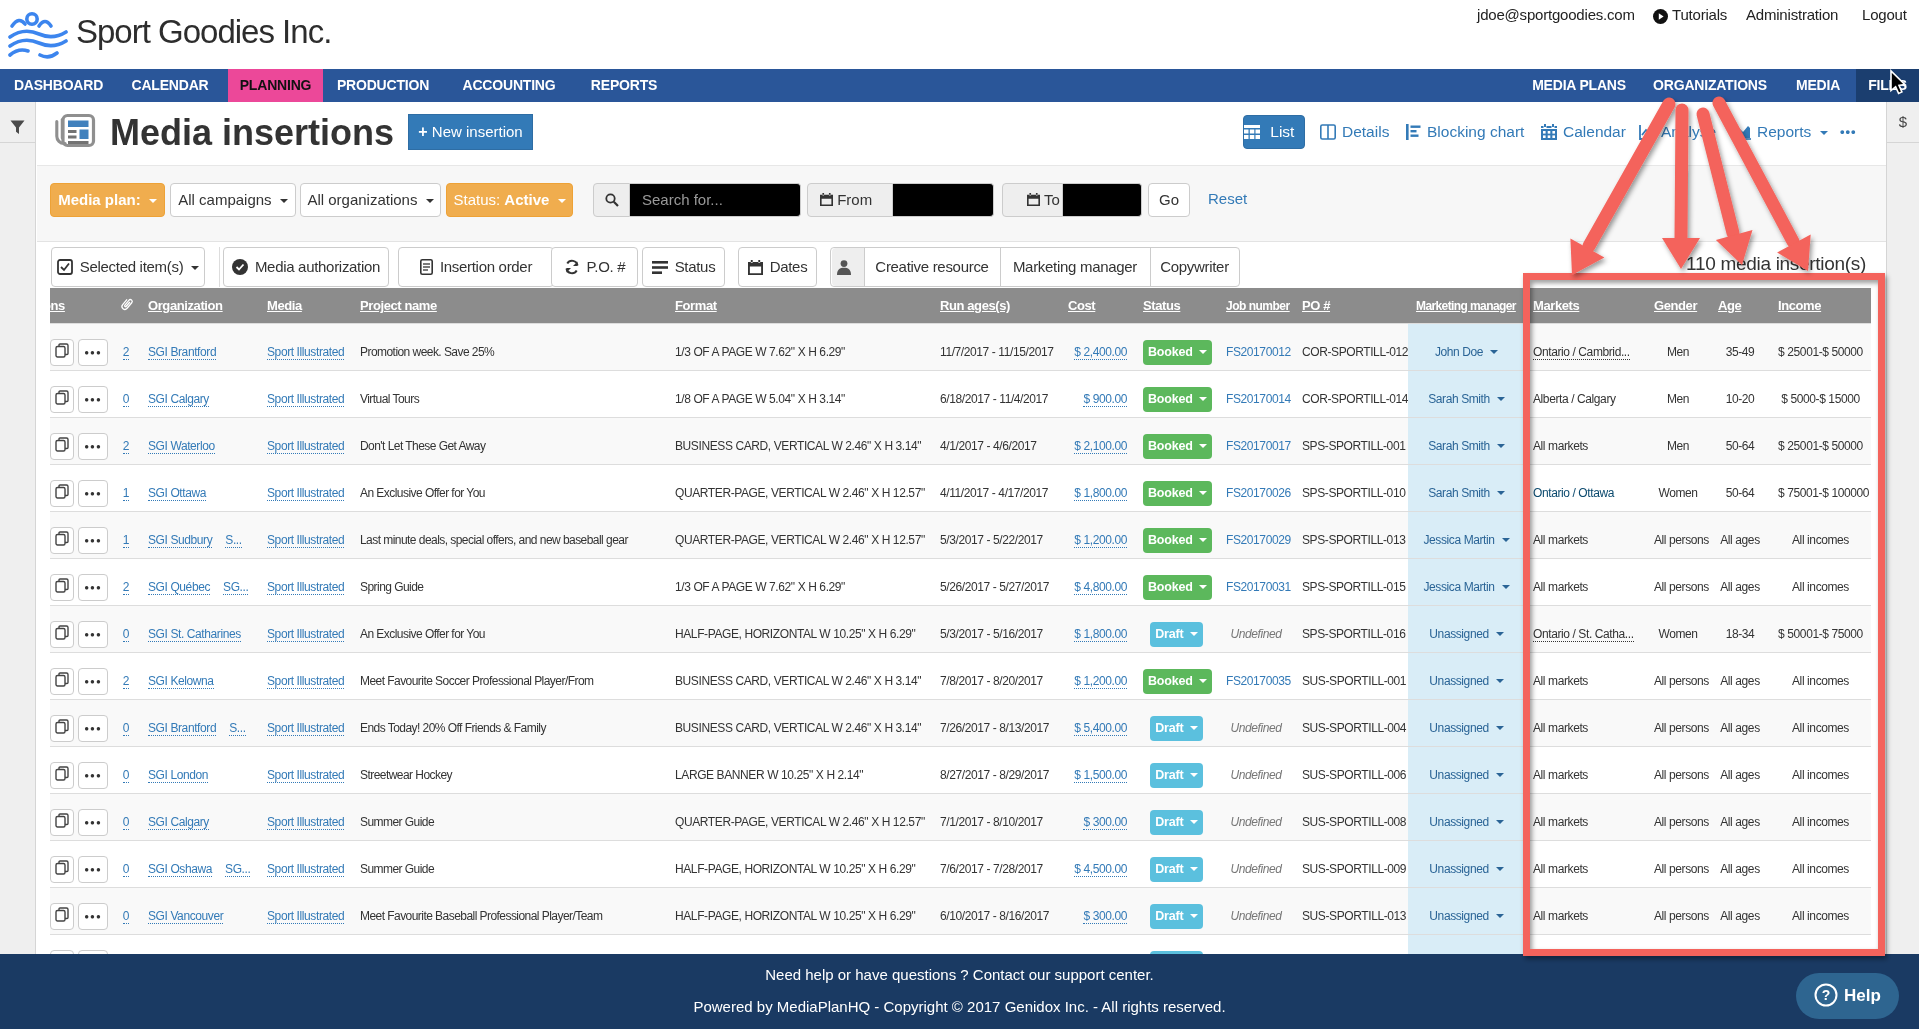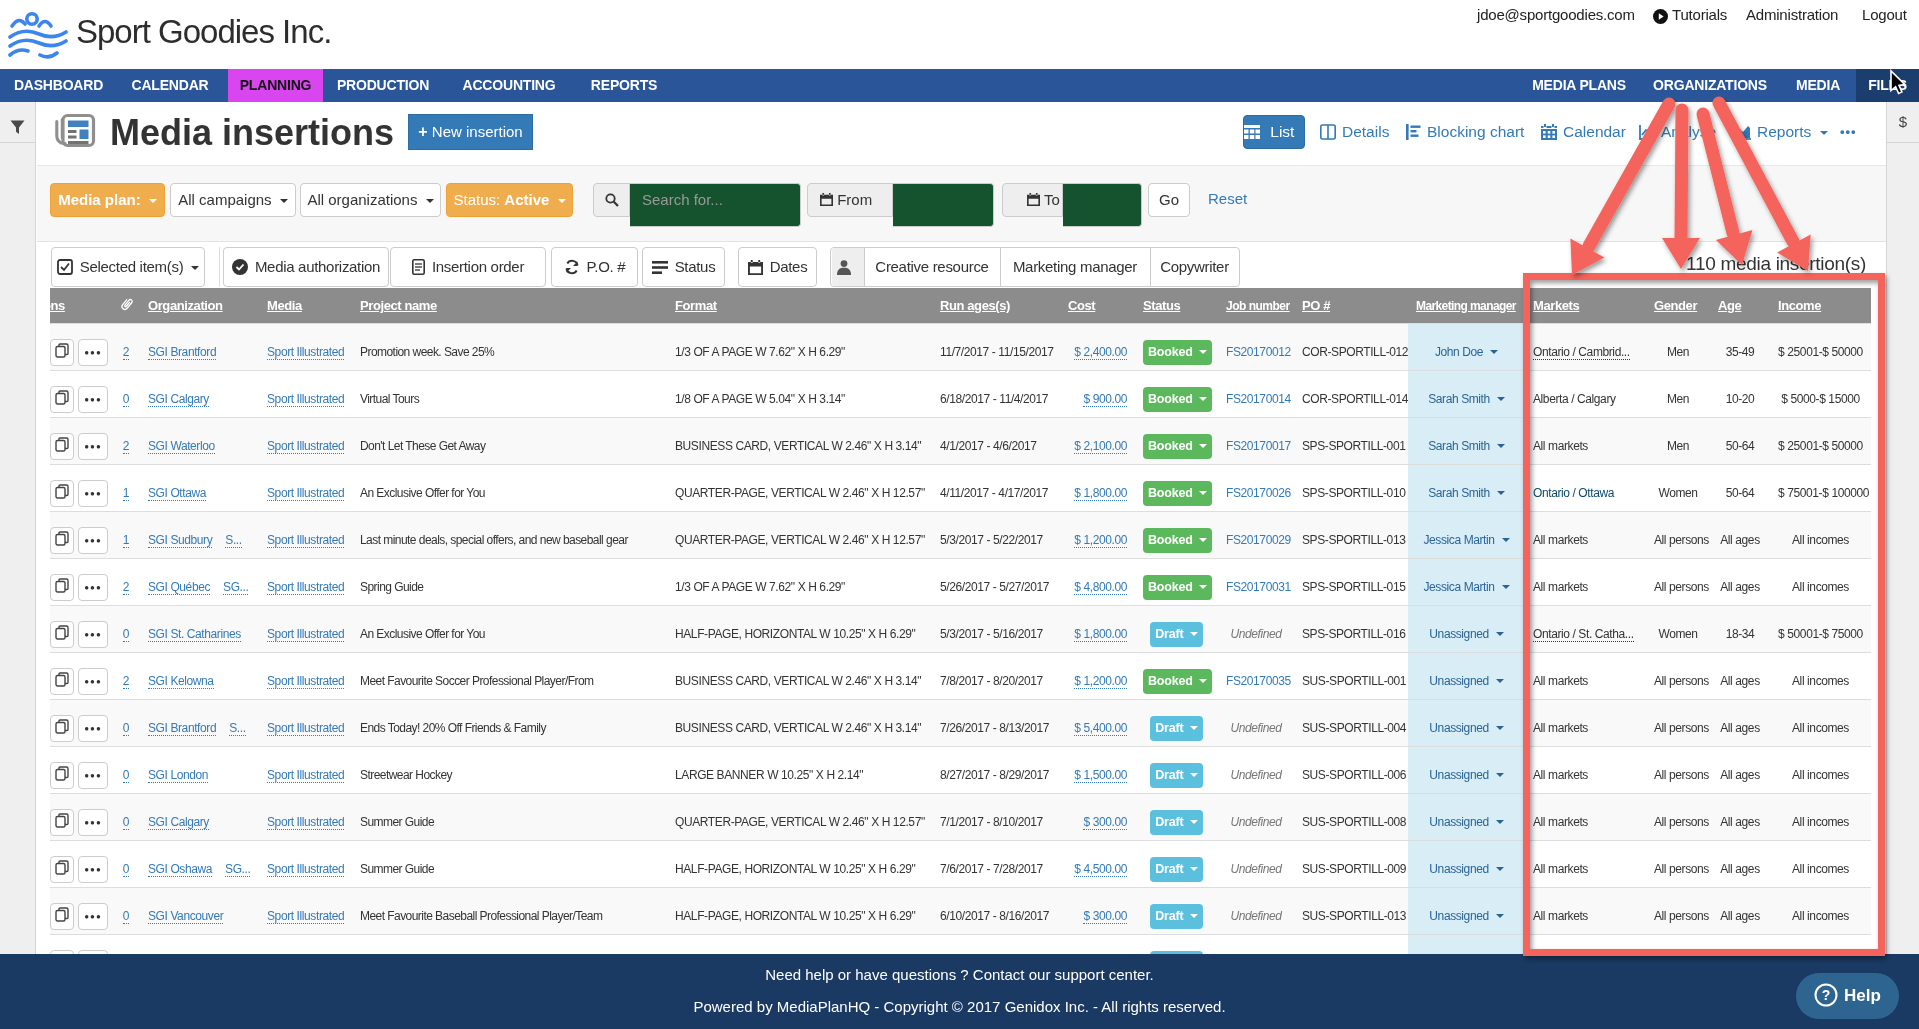--- a/index.html
+++ b/index.html
@@ -9,21 +9,21 @@
 a { color:#337ab7; text-decoration:none; }
 .dotted { border-bottom:1px dotted #337ab7; }
 
 #header { position:absolute; left:0; top:0; width:1919px; height:69px; background:#fff; }
 #brand { position:absolute; left:76px; top:13px; font-size:33px; color:#2d2d2d; letter-spacing:-1px; }
 .toplink { position:absolute; top:6px; font-size:15px; letter-spacing:-0.2px; color:#222; }
 
 #navbar { position:absolute; left:0; top:69px; width:1919px; height:33px; background:#2a5699; }
 .nav-item { position:absolute; top:0; height:33px; line-height:33px; color:#fff;
   font-size:14px; font-weight:bold; text-align:center; letter-spacing:-0.2px; }
-.nav-active { background:#d946ef; color:#111; }
+.nav-active { background:#ec4899; color:#111; }
 .nav-files { background:#1b3e6f; }
 
 #railL { position:absolute; left:0; top:102px; width:36px; height:852px; background:#efefef; border-right:1px solid #d5d5d5; }
 #railL .sec { height:41px; border-bottom:1px solid #d5d5d5; text-align:center; padding-top:18px; }
 #railR { position:absolute; left:1886px; top:102px; width:33px; height:852px; background:#efefef; border-left:1px solid #d5d5d5; }
 #railR .sec { height:41px; border-bottom:1px solid #d5d5d5; text-align:center; padding-top:11px; font-size:15px; color:#444; }
 
 #titlerow { position:absolute; left:37px; top:102px; width:1849px; height:64px; background:#fff; border-bottom:1px solid #e7e7e7; }
 #pagetitle { position:absolute; left:110px; top:112px; font-size:36px; font-weight:600; color:#333; }
 .btn-primary { background:#337ab7; color:#fff; border:1px solid #2e6da4; border-radius:0; }
@@ -33,21 +33,21 @@
 .view-item svg { vertical-align:-3px; margin-right:6px; }
 #viewlist { left:1243px; width:62px; text-align:left; line-height:32px; color:#fff; }
 
 #filterband { position:absolute; left:37px; top:166px; width:1849px; height:76px; background:#f7f7f7; border-bottom:1px solid #e3e3e3; }
 .fbtn { position:absolute; top:183px; height:34px; line-height:32px; border-radius:4px; font-size:15px; text-align:center; }
 .btn-orange { background:#f0ad4e; border:1px solid #eea236; color:#fff; }
 .btn-white { background:#fff; border:1px solid #ccc; color:#333; }
 .caret { display:inline-block; width:0; height:0; border-left:4px solid transparent; border-right:4px solid transparent; border-top:4px dashed; vertical-align:2px; margin-left:4px; }
 .igroup { position:absolute; top:183px; height:34px; }
 .iaddon { display:inline-block; height:34px; line-height:32px; background:#eee; border:1px solid #ccc; vertical-align:top; text-align:center; font-size:15px; color:#333; }
-.iinput { display:inline-block; height:44px; background:#14532d; border:1px solid #ccc; border-left:none; vertical-align:top; }
+.iinput { display:inline-block; height:34px; background:#000000; border:1px solid #ccc; border-left:none; vertical-align:top; }
 
 .tbtn { position:absolute; top:247px; height:40px; line-height:38px; background:#fff; border:1px solid #ccc; border-radius:4px; font-size:15px; letter-spacing:-0.3px; color:#333; text-align:center; white-space:nowrap; }
 .tbtn svg { vertical-align:-3px; margin-right:7px; }
 #count { position:absolute; top:253px; left:1566px; width:300px; text-align:right; font-size:19px; letter-spacing:-0.3px; color:#333; }
 
 #tbl { position:absolute; left:50px; top:288px; width:1821px; border-collapse:collapse; table-layout:fixed; }
 #tbl th { background:#8c8c8c; color:#fff; font-size:13px; letter-spacing:-0.4px; height:27px; font-weight:bold; text-align:left; padding:10px 8px; white-space:nowrap; overflow:hidden; }
 #tbl th span { text-decoration:underline; }
 #tbl td { height:47px; border-top:1px solid #ddd; padding:10px 8px 0 8px; font-size:12px; letter-spacing:-0.4px; vertical-align:middle; white-space:nowrap; overflow:hidden; }
 #tbl tr.odd td { background:#f9f9f9; }
@@ -209,21 +209,21 @@
 <svg width="16" height="16" viewBox="0 0 16 16">
       <rect x="1" y="1" width="14" height="14" rx="2" fill="none" stroke="#333" stroke-width="1.8"></rect>
       <path d="M4 8 L7 11 L12 4.5" fill="none" stroke="#333" stroke-width="1.8"></path>
     </svg>Selected item(s) <span class="caret"></span></div>
 <div style="position:absolute;left:219px;top:247px;height:40px;border-left:1px solid #ddd"></div>
 <div class="tbtn" style="left:223px;width:166px">
 <svg width="16" height="16" viewBox="0 0 16 16">
       <circle cx="8" cy="8" r="8" fill="#333"></circle>
       <path d="M4.5 8 L7 10.5 L11.5 5.5" fill="none" stroke="#fff" stroke-width="1.8"></path>
     </svg>Media authorization</div>
-<div class="tbtn" style="left:390px;width:156px">
+<div class="tbtn" style="left:398px;width:156px">
 <svg width="13" height="16" viewBox="0 0 13 16">
       <rect x="0.8" y="0.8" width="11.4" height="14.4" rx="1.5" fill="none" stroke="#333" stroke-width="1.6"></rect>
       <line x1="3" y1="5" x2="10" y2="5" stroke="#333" stroke-width="1.3"></line>
       <line x1="3" y1="8" x2="10" y2="8" stroke="#333" stroke-width="1.3"></line>
       <line x1="3" y1="11" x2="8" y2="11" stroke="#333" stroke-width="1.3"></line>
     </svg>Insertion order</div>
 <div class="tbtn" style="left:551px;width:87px">
 <svg width="16" height="16" viewBox="0 0 16 16">
       <path d="M2.5 9.5 a5.5 5.5 0 0 0 10.2 2" fill="none" stroke="#333" stroke-width="2"></path>
       <path d="M13.5 6.5 a5.5 5.5 0 0 0 -10.2 -2" fill="none" stroke="#333" stroke-width="2"></path>

